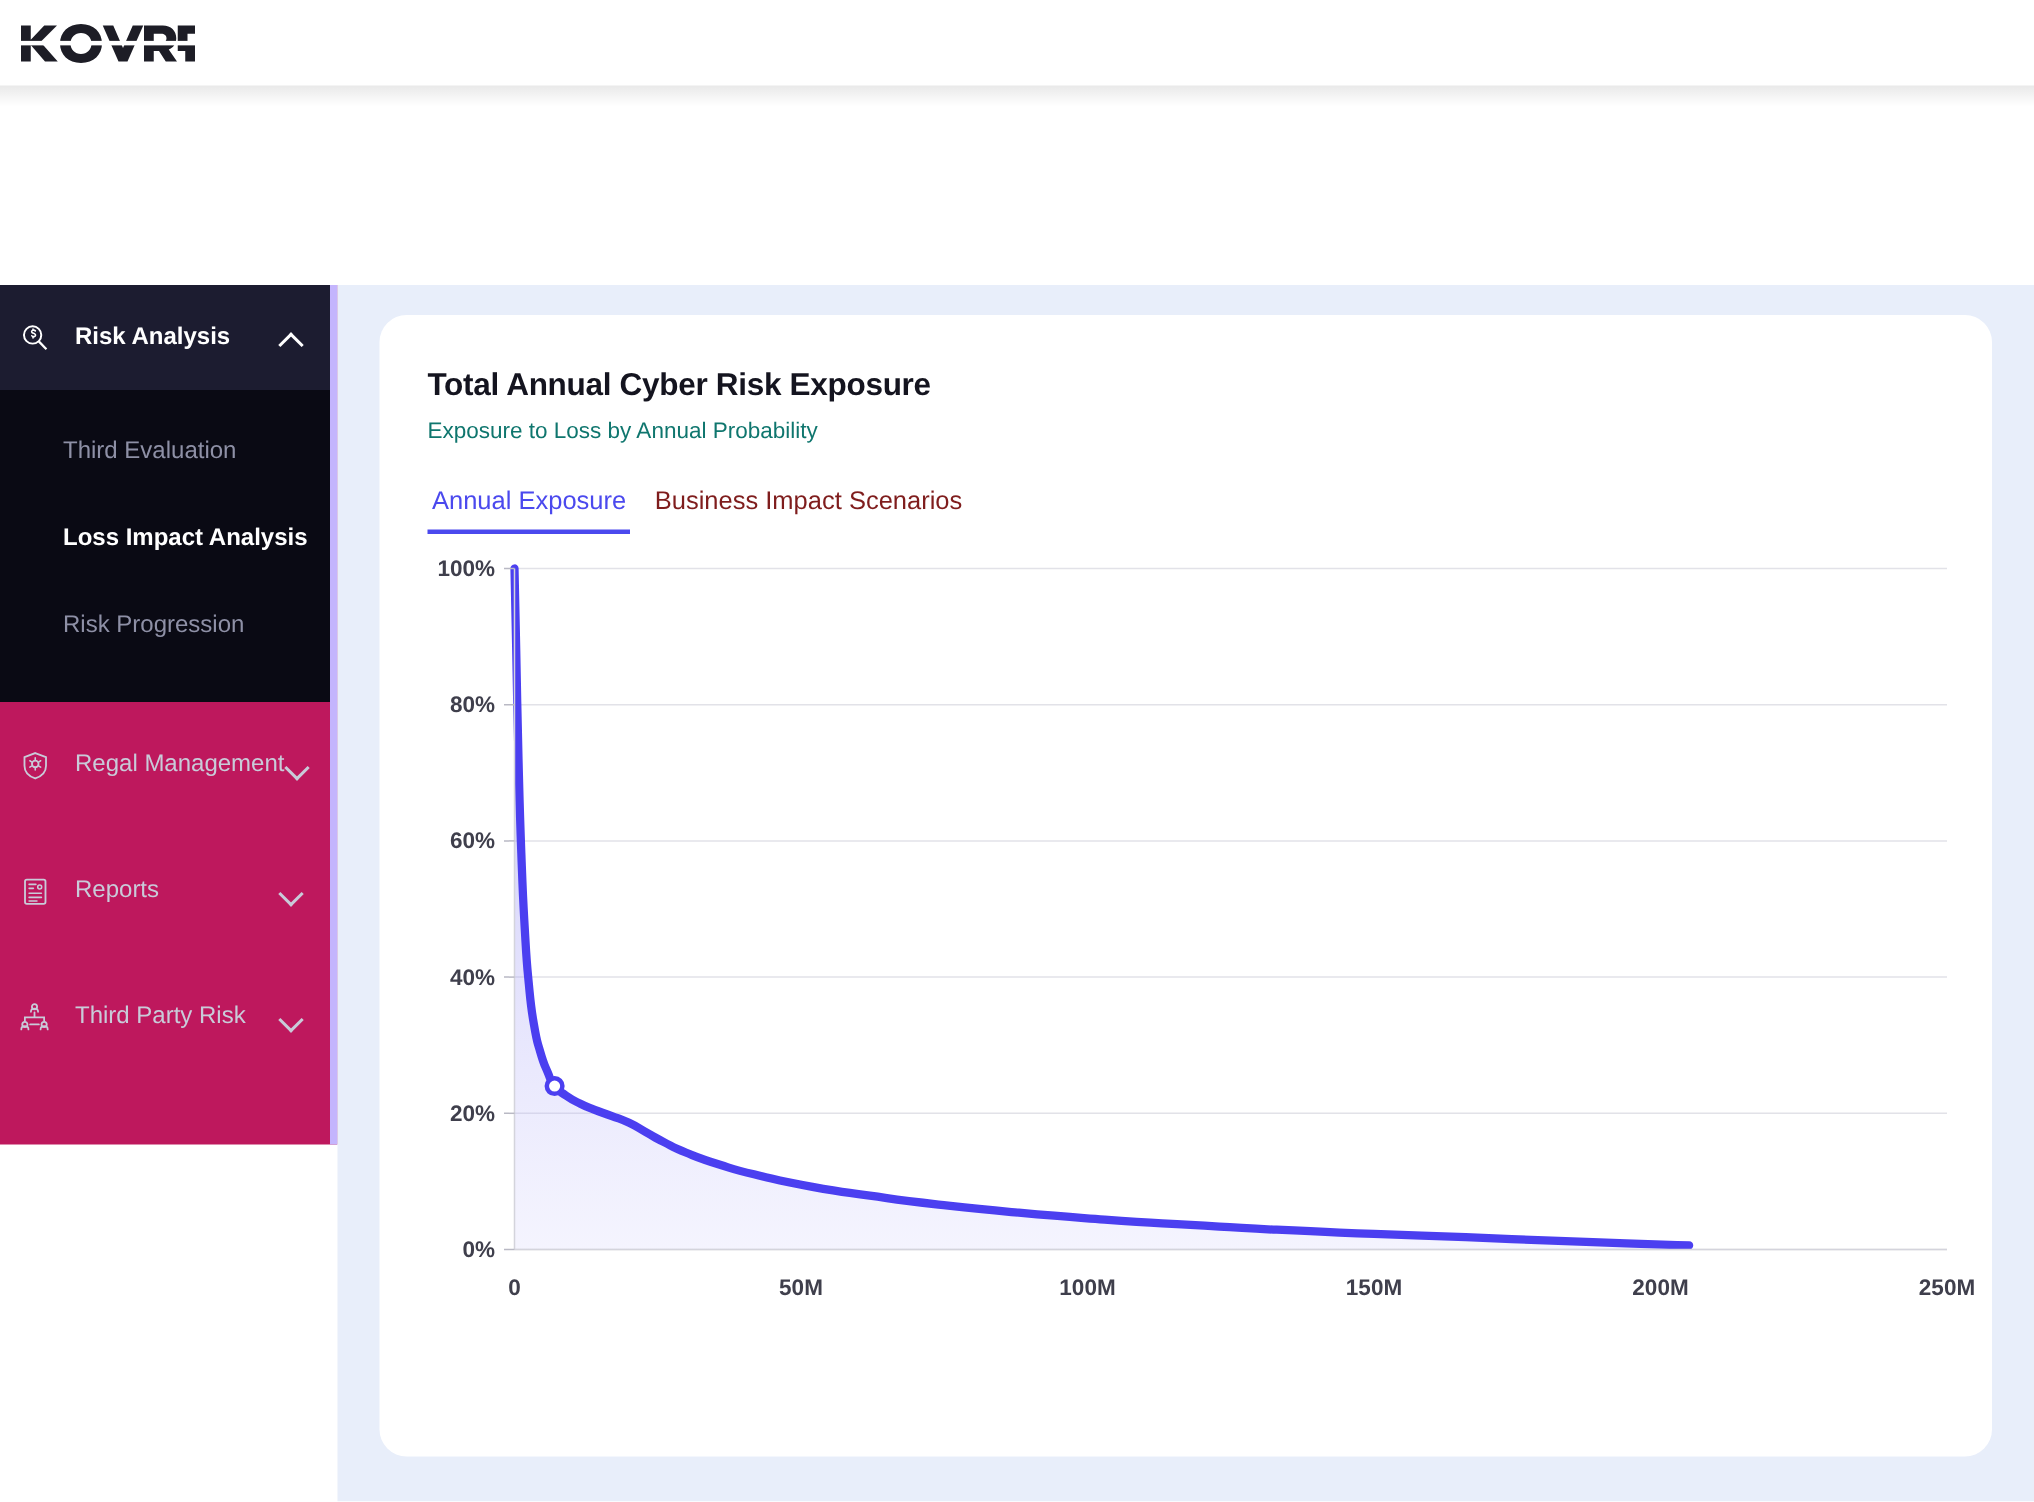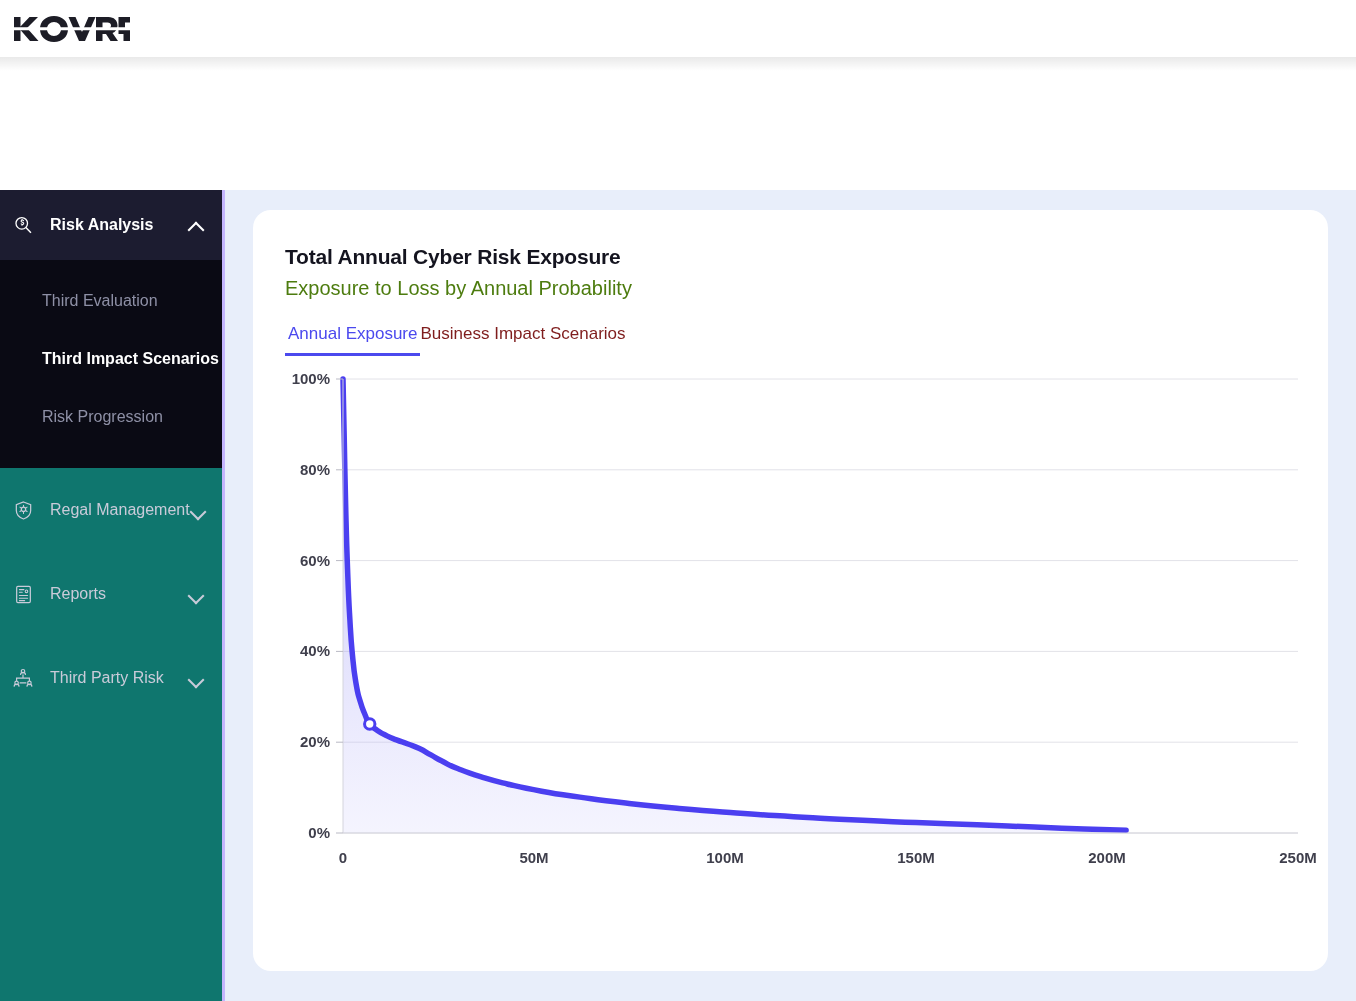--- a/index.html
+++ b/index.html
@@ -86,23 +86,23 @@
   .body-area {
     position: absolute;
     left: 0; top: 190px;
     width: 1356px; height: 811px;
   }
 
   
   .sidebar {
     position: absolute;
     left: 0; top: 0;
-    width: 225px; height: 811px;
-    background: #0f766e;
-    border-right: 3px solid #c4b5fd;
+    width: 225px; height: 573px;
+    background: #be185d;
+    border-right: 5px solid #c4b5fd;
     overflow: hidden;
   }
   .nav-group.open > .nav-header { background: #1c1c30; }
 
   .nav-header {
     display: flex;
     align-items: center;
     height: 70px;
     padding: 0 18px 0 8px;
     cursor: pointer;
@@ -183,29 +183,30 @@
   }
   .card-title {
     font-size: 21px;
     font-weight: 700;
     color: #14141f;
     letter-spacing: -0.2px;
     line-height: 28px;
   }
   .card-subtitle {
     margin-top: 7px;
-    font-size: 20px;
-    color: #4d7c0f;
+    font-size: 15px;
+    color: #0f766e;
     line-height: 20px;
   }
 
   .tabs {
     margin-top: 26px;
     display: flex;
     align-items: flex-end;
+    gap: 16px;
     border-bottom: 0;
   }
   .tab {
     font-size: 17px;
     padding: 0 0 9px 0;
     color: #7f1d1d;
     cursor: pointer;
     white-space: nowrap;
     border-bottom: 3px solid transparent;
   }
@@ -277,21 +278,21 @@
               <path d="M12.1 6.4c-.5-.5-1.4-.7-2.1-.4-.8.3-1 1.2-.4 1.7.5.5 1.6.6 2.2 1.1.7.5.5 1.5-.3 1.8-.8.3-1.7 0-2.2-.5" stroke-width="1.2" stroke-linecap="round"></path>
               <line x1="10.3" y1="4.6" x2="10.3" y2="5.8" stroke-width="1.2"></line>
               <line x1="10.3" y1="10.9" x2="10.3" y2="12.2" stroke-width="1.2"></line>
             </svg>
           </span>
           <span class="nav-label active">Risk Analysis</span>
           <span class="chev up"></span>
         </div>
         <div class="subnav">
           <div class="subnav-item">Third Evaluation</div>
-          <div class="subnav-item current">Third Impact Scenarios</div>
+          <div class="subnav-item current">Loss Impact Analysis</div>
           <div class="subnav-item">Risk Progression</div>
         </div>
       </div>
 
       <div class="nav-group">
         <div class="nav-header" style="height:84px;">
           <span class="nav-ico dim">
             <svg width="21" height="21" viewBox="0 0 24 24" fill="none" stroke="currentColor" stroke-width="1.4">
               <path d="M12 2.3 L20.2 5.4 V12 c0 5.1-3.5 8.1-8.2 9.7C7.3 20.1 3.8 17.1 3.8 12 V5.4z"></path>
               <circle cx="12" cy="10.6" r="2.5"></circle>

